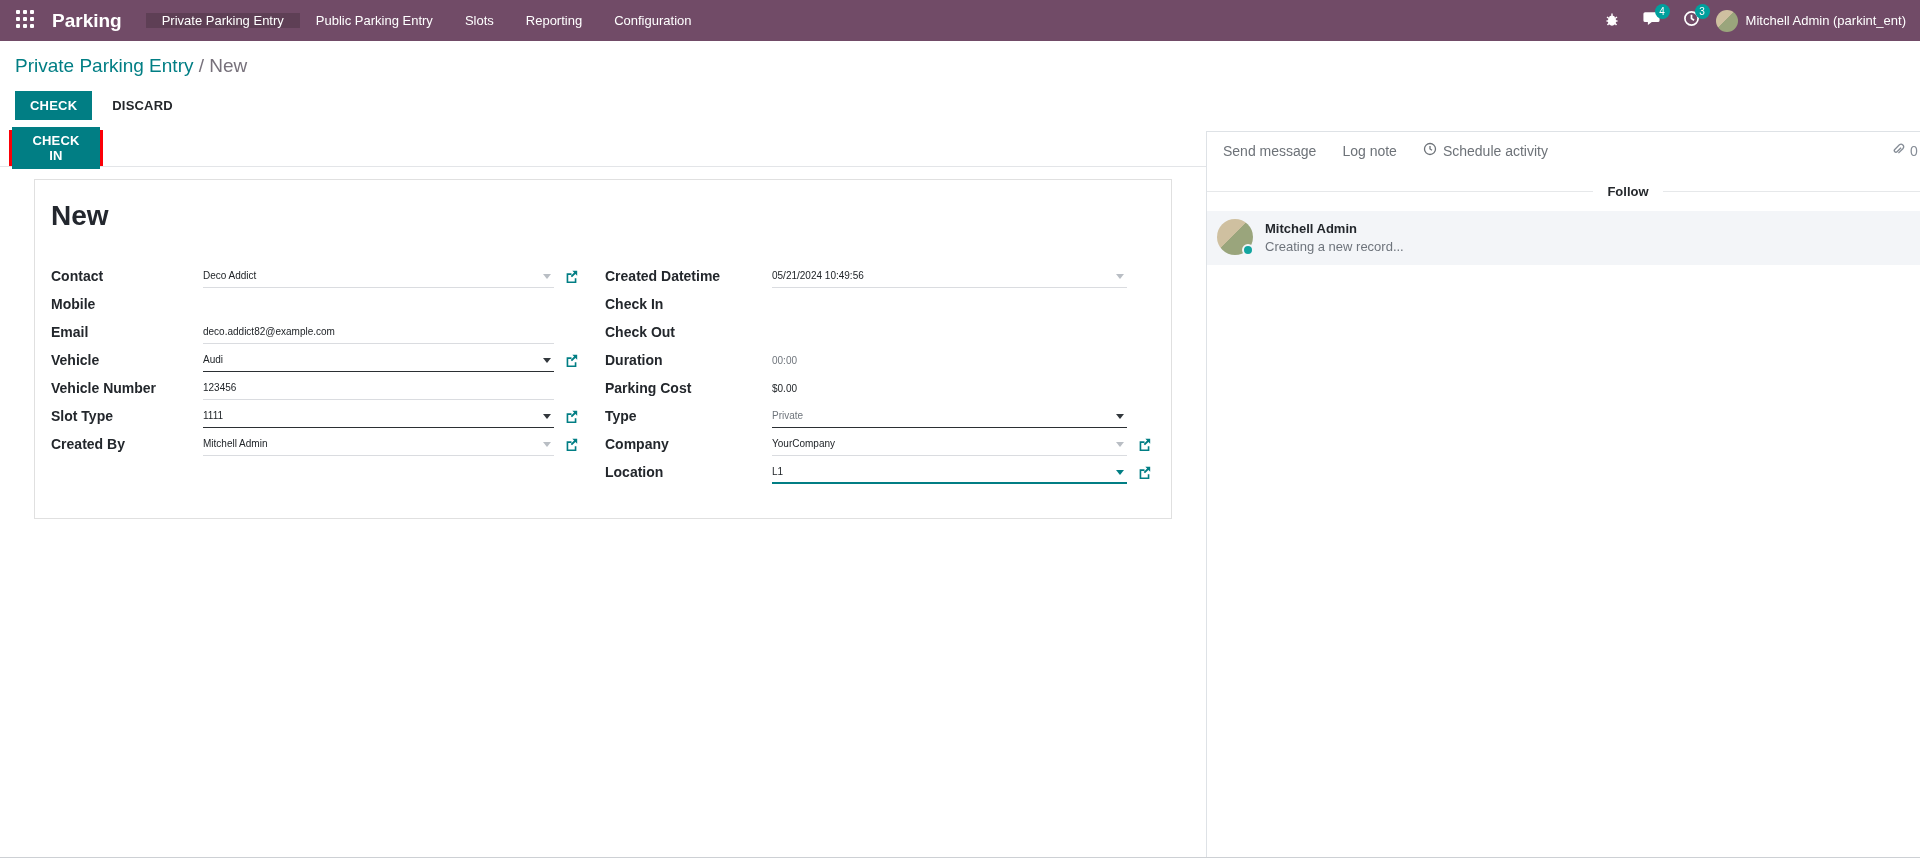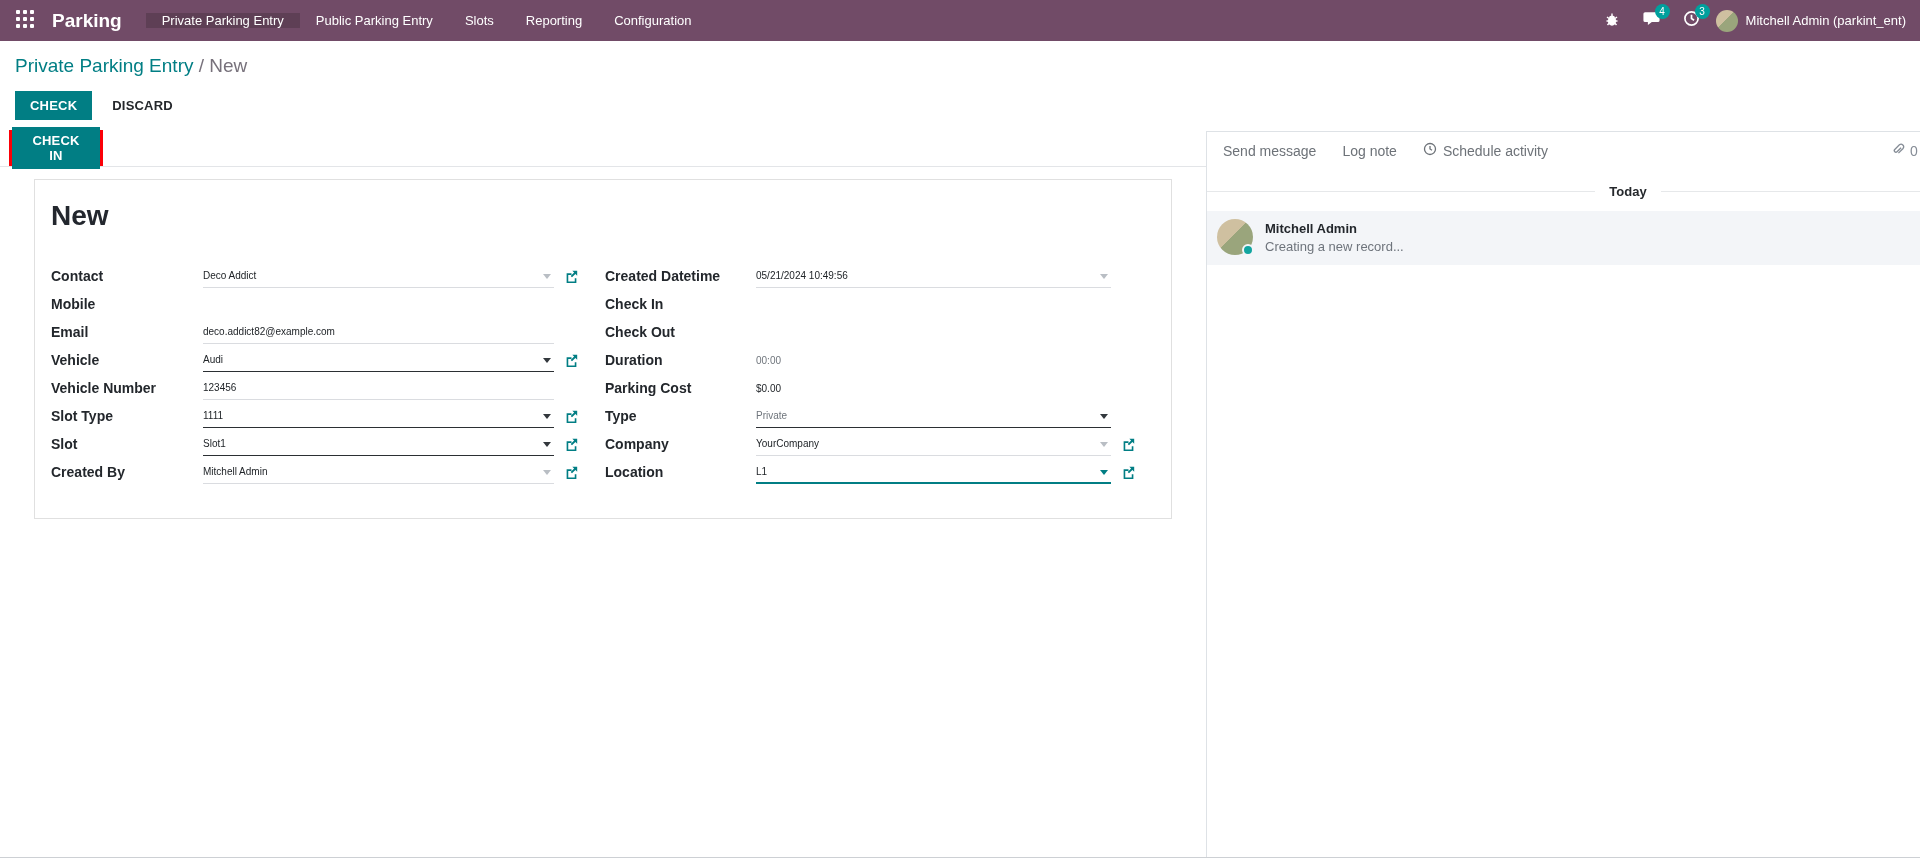--- a/index.html
+++ b/index.html
@@ -47,21 +47,21 @@
   .sheet-title { position:absolute; left:16px; top:20px; font-size:28px; font-weight:700; color:#23272e; }
   .col { position:absolute; top:82px; }
   .col-left { left:16px; width:600px; }
   .col-right { left:570px; width:565px; }
   .frow { display:flex; align-items:center; height:28px; }
   .flabel { font-size:14px; font-weight:700; color:#23272c; flex:none; }
   .col-left .flabel { width:152px; }
   .col-right .flabel { width:151px; }
   .fval { position:relative; height:24px; display:flex; align-items:center; font-size:10px; color:#212529; }
   .col-left .fval { width:351px; }
-  .col-right .fval { width:355px; }
+  .col-right .fval { width:355px;margin-left:16px; }
   .und-light { border-bottom:1px solid #dadce0; }
   .und-dark { border-bottom:1px solid #2b2f33; }
   .und-teal { border-bottom:2px solid #017e84;text-align:right; }
   .txt-gray { color:#6f757c; }
   .caret { position:absolute; right:3px; top:10px; width:0; height:0;
     border-left:4px solid transparent; border-right:4px solid transparent; border-top:5px solid currentColor; cursor:pointer; }
   .caret.c-gray { color:#b9bec4; }
   .caret.c-dark { color:#33383d; }
   .caret.c-teal { color:#017e84; }
   .ext { margin-left:11px; display:flex; align-items:center; cursor:pointer; }
@@ -220,33 +220,20 @@
         <span class="caret c-dark"></span>
       </span>
       <span class="ext">
         <svg width="13" height="13" viewBox="0 0 16 16" fill="#017e84">
             <path d="M2 4h6v2H4v8h8v-4h2v6H2z"></path>
             <path d="M9 1h6v6l-2.2-2.2-4.2 4.2-1.6-1.6 4.2-4.2z"></path>
           </svg>
       </span>
     </div>
     <div class="frow">
-      <span class="flabel">Slot</span>
-      <span class="fval und-dark">
-        <span>Slot1</span>
-        <span class="caret c-dark"></span>
-      </span>
-      <span class="ext">
-        <svg width="13" height="13" viewBox="0 0 16 16" fill="#017e84">
-            <path d="M2 4h6v2H4v8h8v-4h2v6H2z"></path>
-            <path d="M9 1h6v6l-2.2-2.2-4.2 4.2-1.6-1.6 4.2-4.2z"></path>
-          </svg>
-      </span>
-    </div>
-    <div class="frow">
       <span class="flabel">Created By</span>
       <span class="fval und-light">
         <span>Mitchell Admin</span>
         <span class="caret c-gray"></span>
       </span>
       <span class="ext">
         <svg width="13" height="13" viewBox="0 0 16 16" fill="#017e84">
             <path d="M2 4h6v2H4v8h8v-4h2v6H2z"></path>
             <path d="M9 1h6v6l-2.2-2.2-4.2 4.2-1.6-1.6 4.2-4.2z"></path>
           </svg>
@@ -352,21 +339,21 @@
               <path d="M2 14c0-3 2.7-4.8 6-4.8S14 11 14 14z"></path>
           </svg>
         </span>
         <span>0</span>
       </span>
     </span>
   </div>
 
   <div class="date-divider">
     <span class="line"></span>
-    <span class="date-label">Today</span>
+    <span class="date-label">Follow</span>
     <span class="line"></span>
   </div>
 
   <div class="message">
     <span class="msg-avatar-wrap">
       <span class="avatar md" style="display:block;"></span>
       <span class="online-dot"></span>
     </span>
     <span>
       <div class="msg-author">Mitchell Admin</div>

